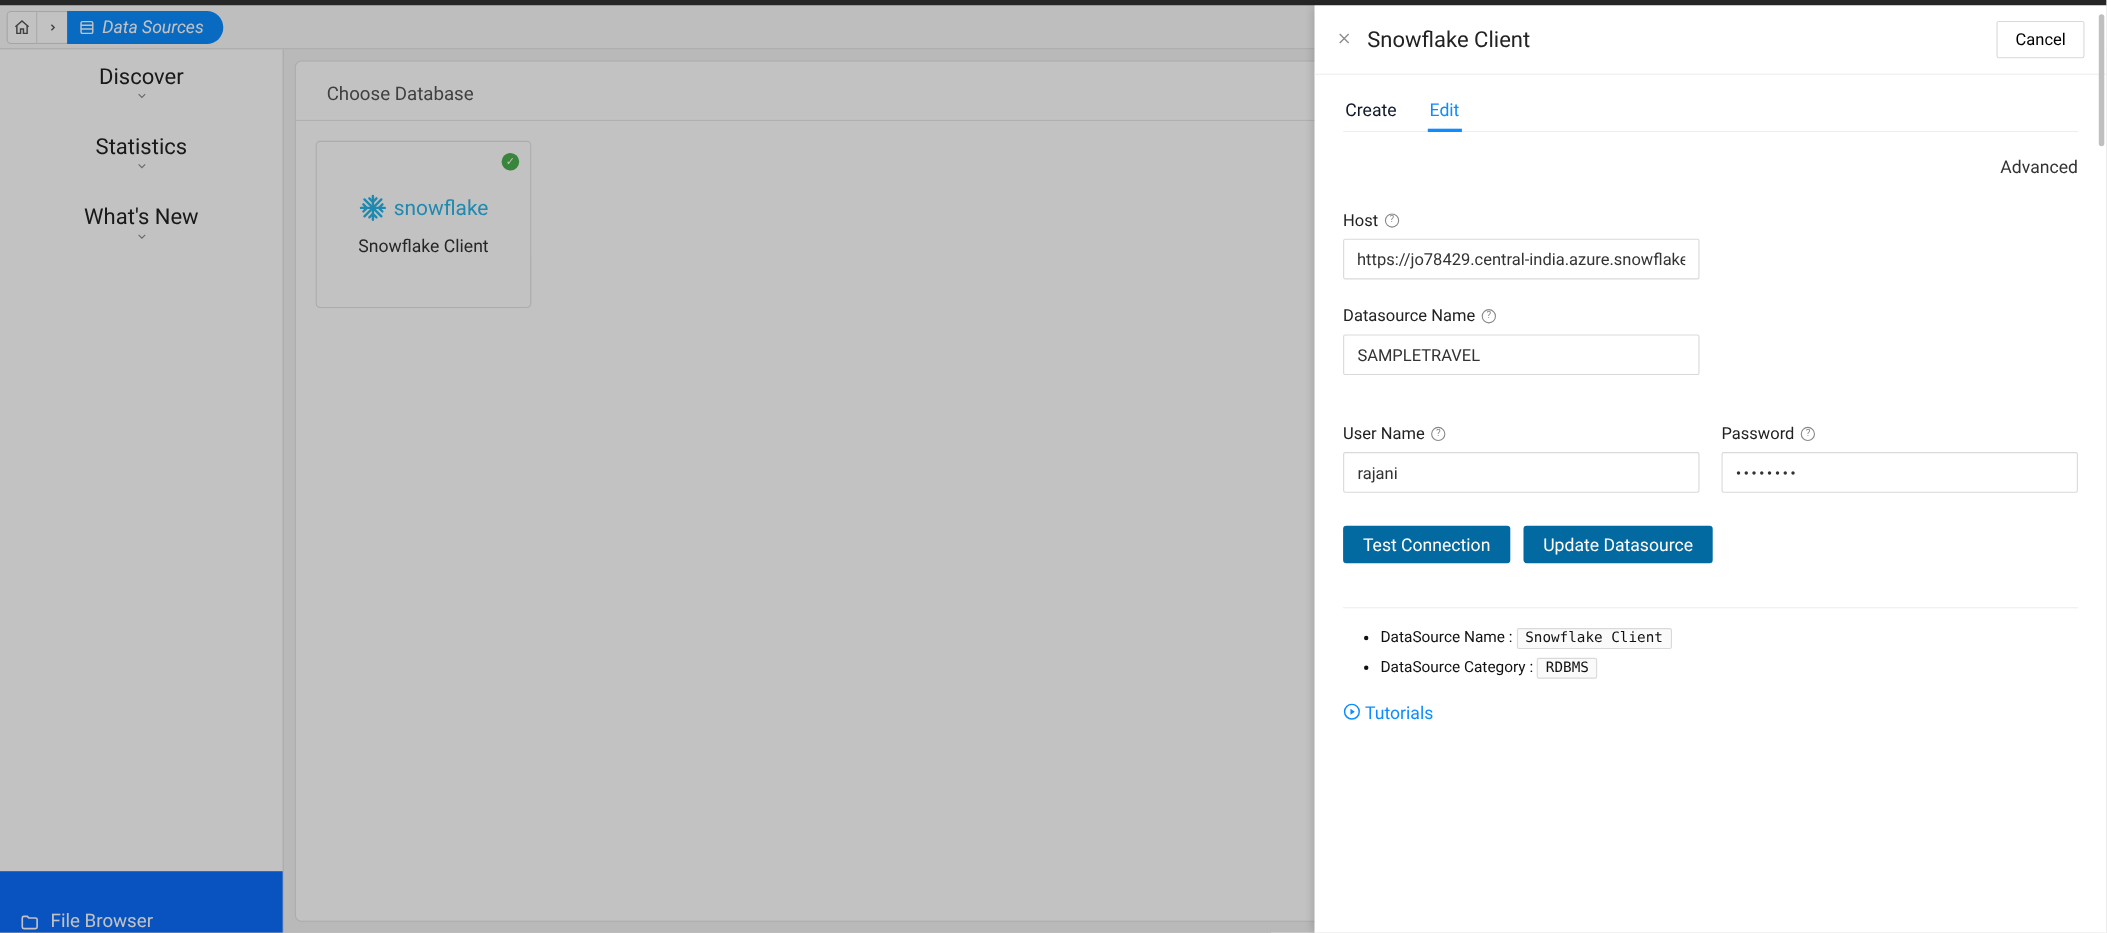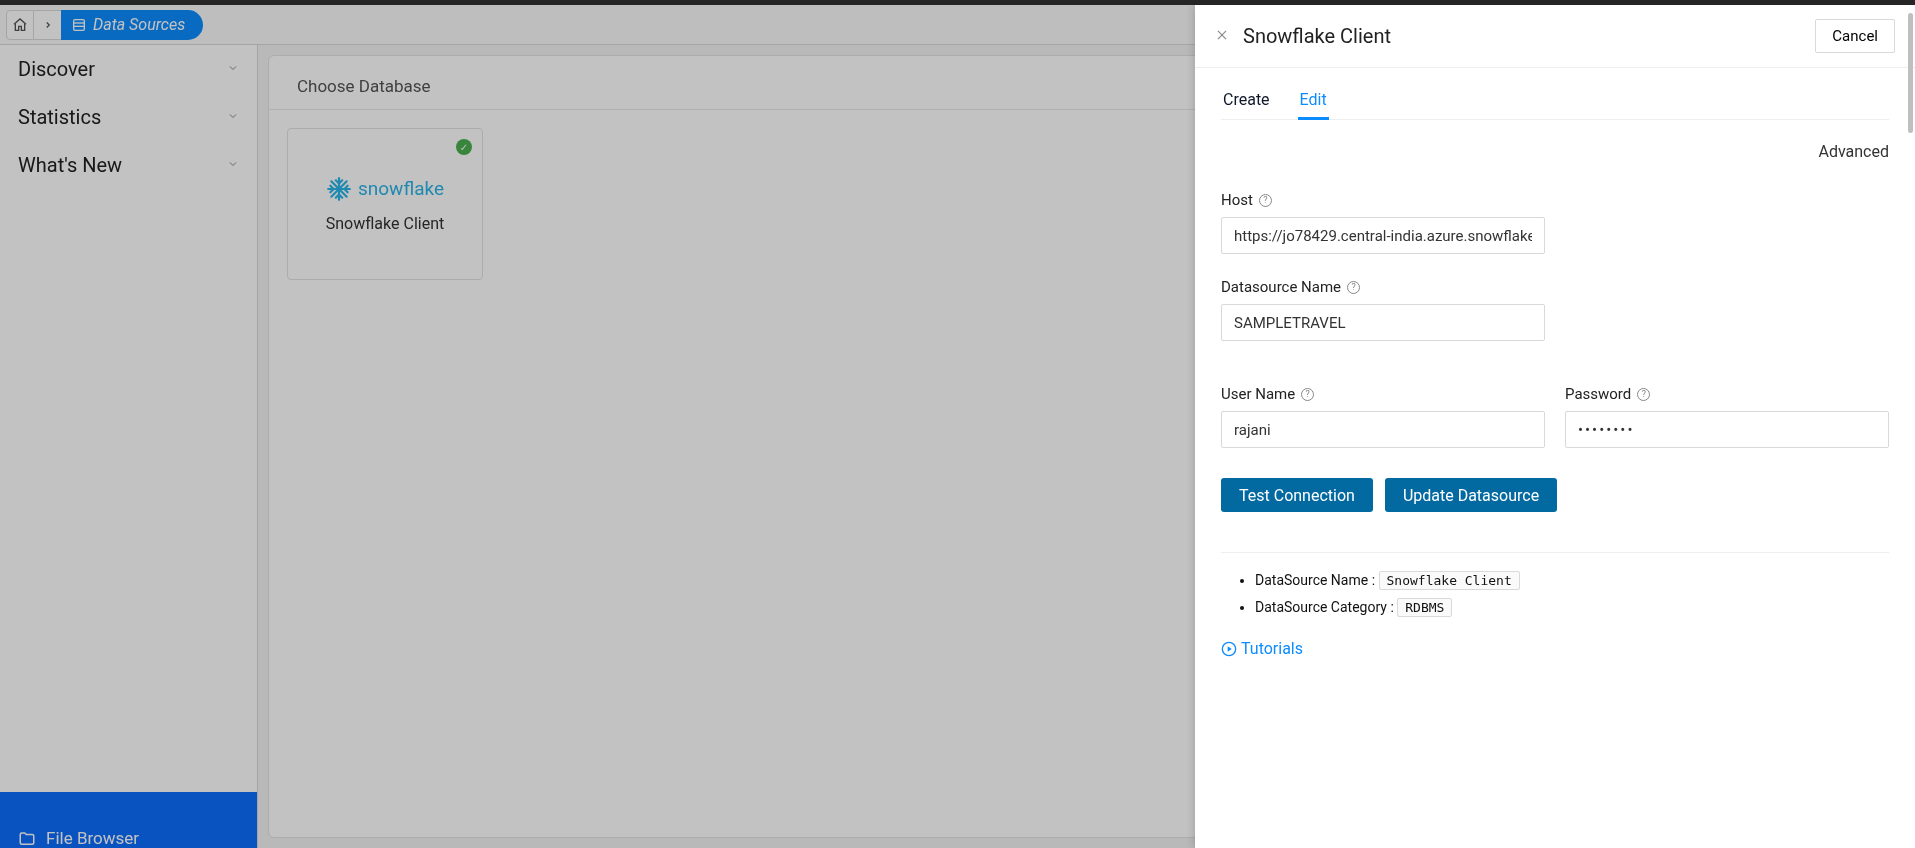--- a/index.html
+++ b/index.html
@@ -10,21 +10,21 @@
 
 .breadcrumb-bar { display: flex; align-items: center; height: 40px; background: #fafafa; border-bottom: 1px solid #d9d9d9; padding-left: 6px; position: relative; font-style: italic; }
 .bc-home, .bc-chevron { display: flex; align-items: center; justify-content: center; width: 28px; height: 30px; background: #fff; border: 1px solid #d9d9d9; border-radius: 4px 0 0 4px; font-size: 14px; color: #555; }
 .bc-chevron { border-radius: 0; border-left: none; font-size: 16px; }
 .bc-tag { display: flex; align-items: center; height: 30px; background: #0d8cff; color: #fff; padding: 0 18px 0 10px; border-radius: 0 15px 15px 0; font-size: 16px; margin-left: -1px; }
 .bc-tag svg { margin-right: 6px; }
 
 
 .layout { display: flex; height: calc(100% - 45px); }
 .sidebar { width: 258px; background: #fff; border-right: 1px solid #d9d9d9; position: relative; display:flex; flex-direction:column; }
-.side-item { display: flex; align-items: center; justify-content: space-between; padding: 12px 18px; font-size: 20px; color: #222; cursor: pointer; }
+.side-item { display: flex; align-items: center; justify-content: space-between; padding: 12px 18px; font-size: 20px; color: #222; cursor: pointer; flex-direction: column; }
 .side-item .chev { color: #888; font-size: 14px; }
 .file-browser { margin-top: auto; height: 56px; background: #0d6efd; color: #fff; display:flex; align-items:flex-end; padding: 0 18px; font-size: 17px; }
 .file-browser svg { margin-right: 10px; }
 
 
 .main { flex: 1; background: #f3f3f3; position: relative; padding: 10px; overflow:hidden;}
 .main-card { width: 100%; height: 100%; background: #fff; border: 1px solid #e2e2e2; border-radius: 6px; position: relative; }
 .filter-row { display:flex; align-items:center; padding: 14px 18px 8px 28px; border-bottom:1px solid #e8e8e8; gap: 28px; position:relative;justify-content:flex-end; }
 .filter-title { font-size:17px; color:#555; margin-right: auto; }
 .filter-tab { font-size:16px; color:#555; padding:6px 2px; cursor:pointer; position:relative; }
@@ -75,21 +75,21 @@
 .btn-row { display:flex; gap: 12px; margin: 10px 0 40px; }
 .btn-primary { background:#0369a1; color:#fff; border:none; height:34px; padding:0 18px; font-size:16px; border-radius:3px; cursor:pointer; }
 
 hr.sep { border:none; border-top:1px solid #eee; margin-bottom: 18px; }
 
 .dd-title { font-size:16px; color:#222; margin-bottom: 14px; }
 .dd-list { list-style: disc; padding-left: 34px; font-size:14px; color:#111; }
 .dd-list li { margin-bottom: 8px; }
 .dd-tag { display:inline-block; border:1px solid #d9d9d9; padding:1px 7px; font-family: monospace; font-size:13px; border-radius:2px; background:#fafafa; }
 
-.tutorials { display:flex; align-items:center; gap:4px; margin-top: 22px; color:#0d8cff; font-size:16px; cursor:pointer; }
+.tutorials { display:flex; gap:4px; margin-top: 22px; color:#0d8cff; font-size:16px; cursor:pointer; }
 .tutorials svg { width:16px; height:16px; }
 
 
 .panel-scroll-ind { position:absolute; top:8px; right:2px; width:5px; height:120px; background:#bfbfbf; border-radius:3px; }
 
 
 .overlay-shade { pointer-events:none; }
 </style>
 </head>
 <body>

